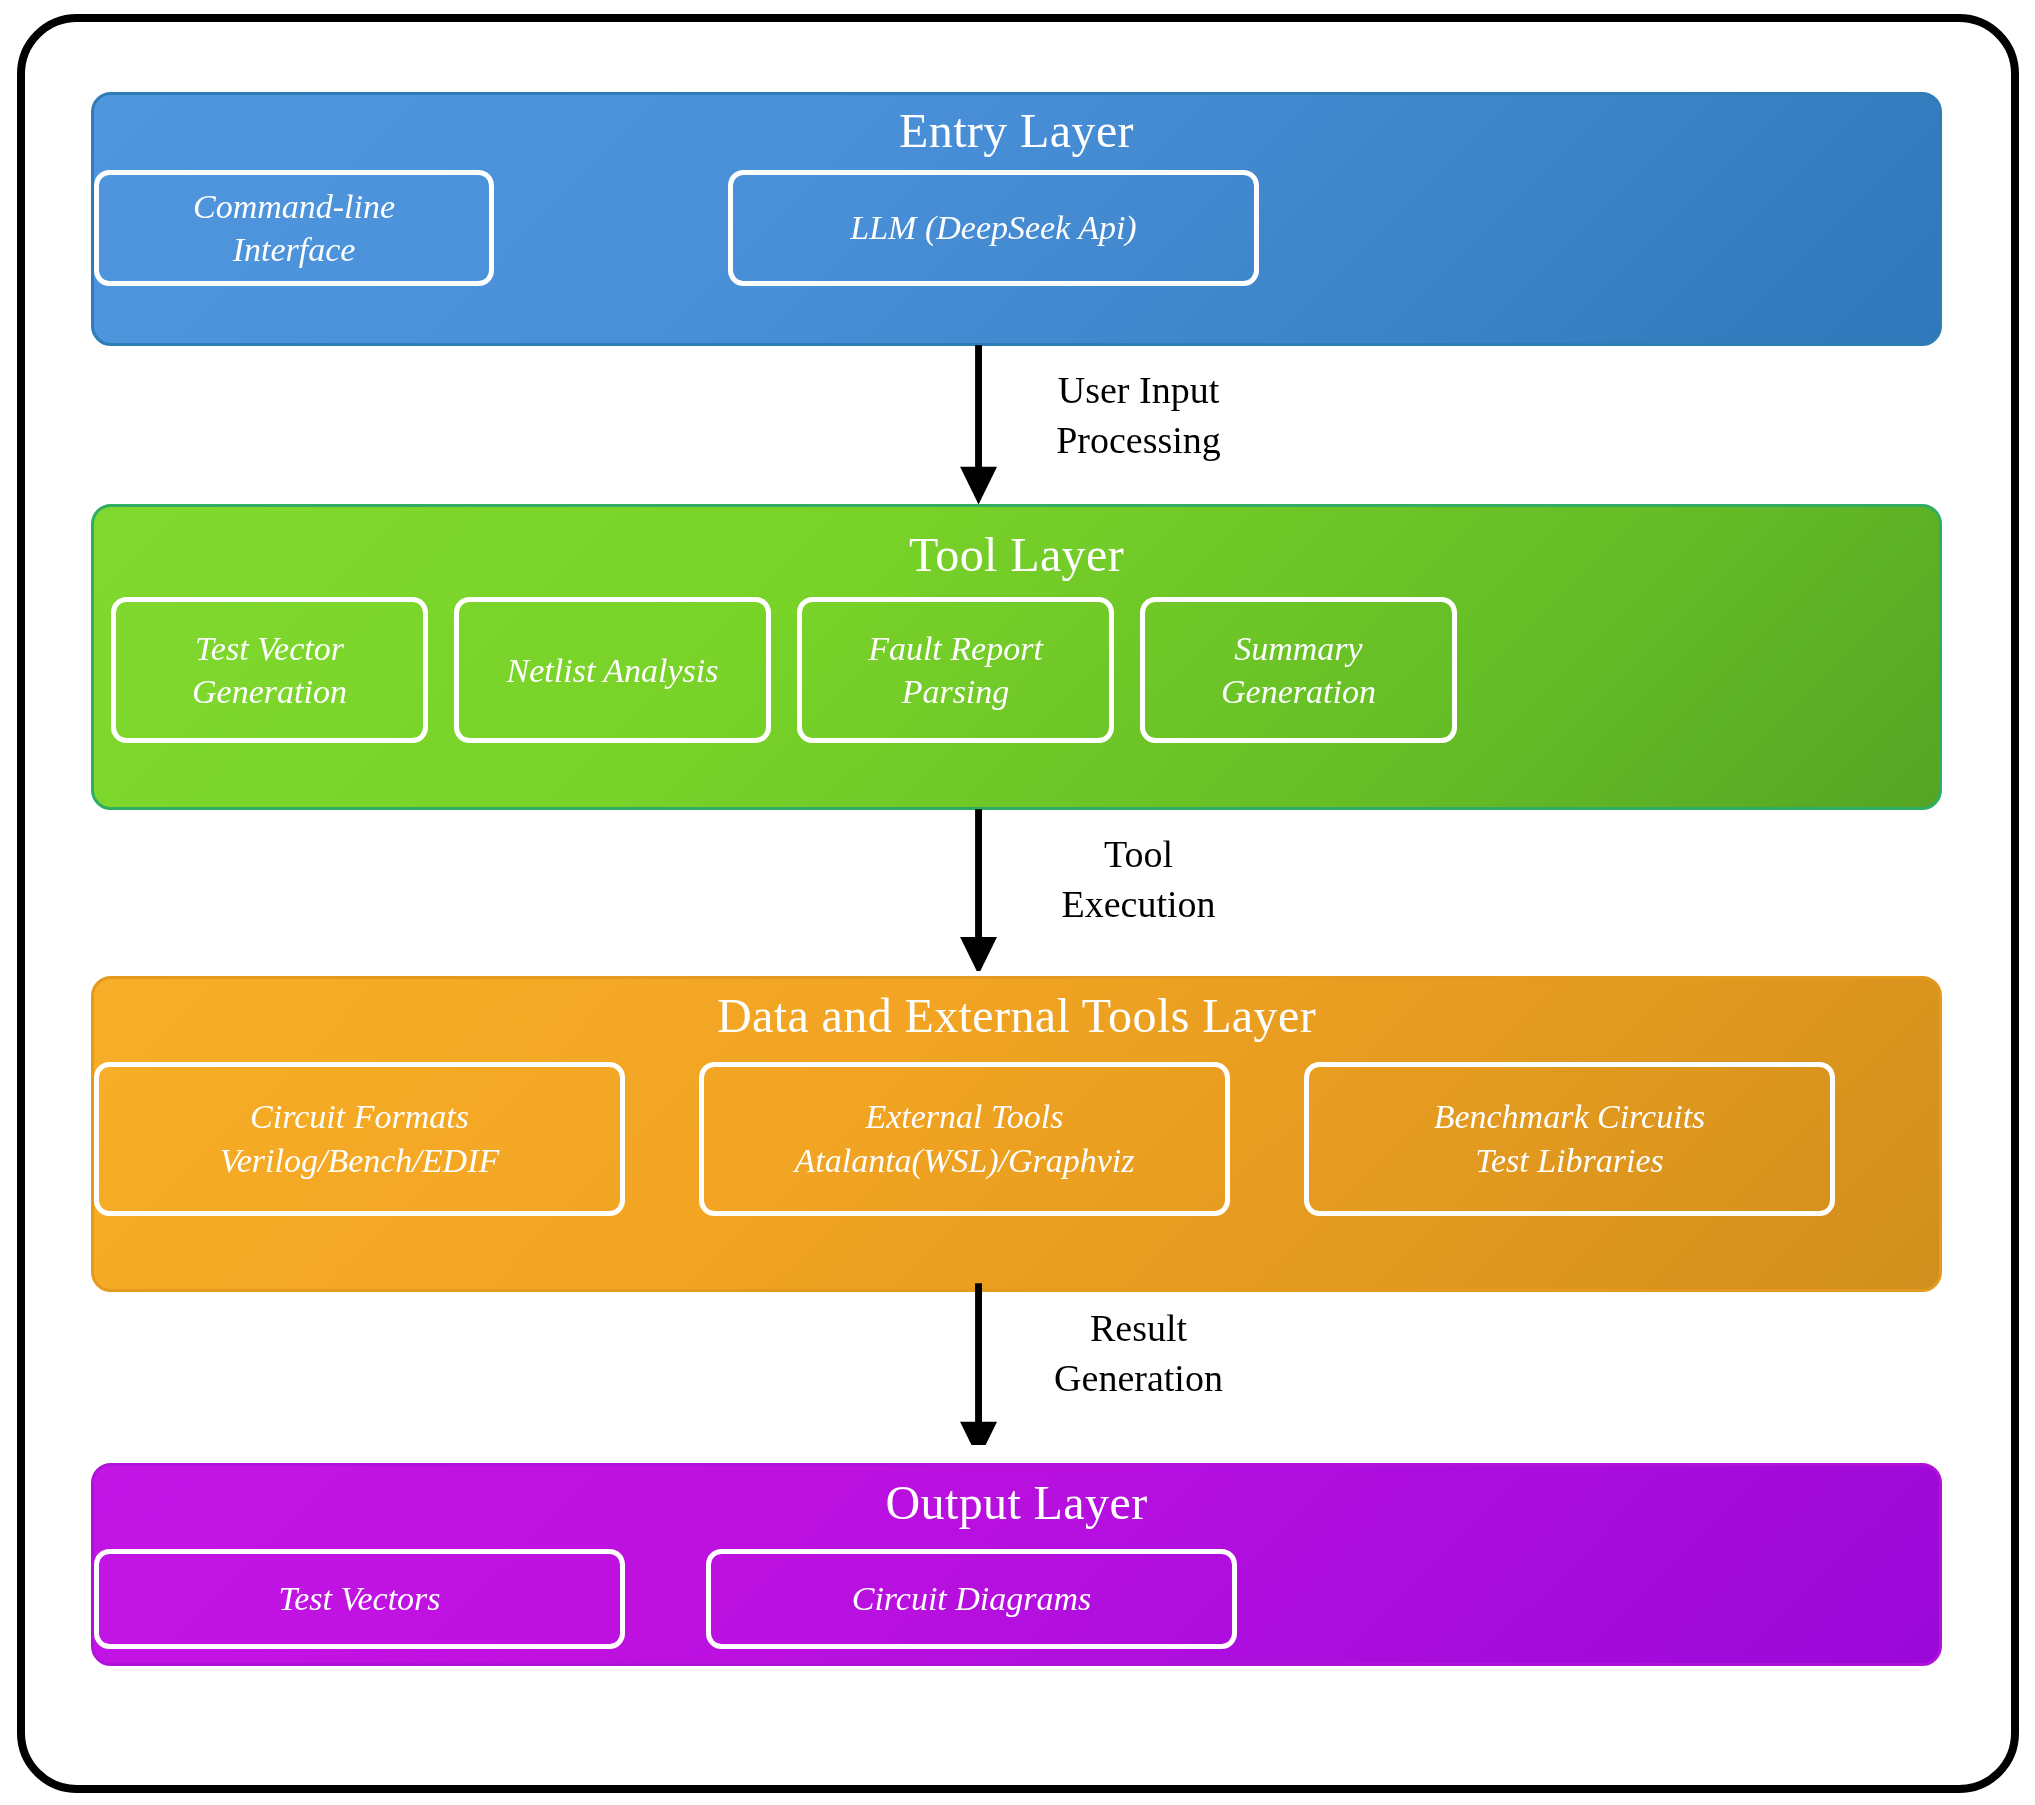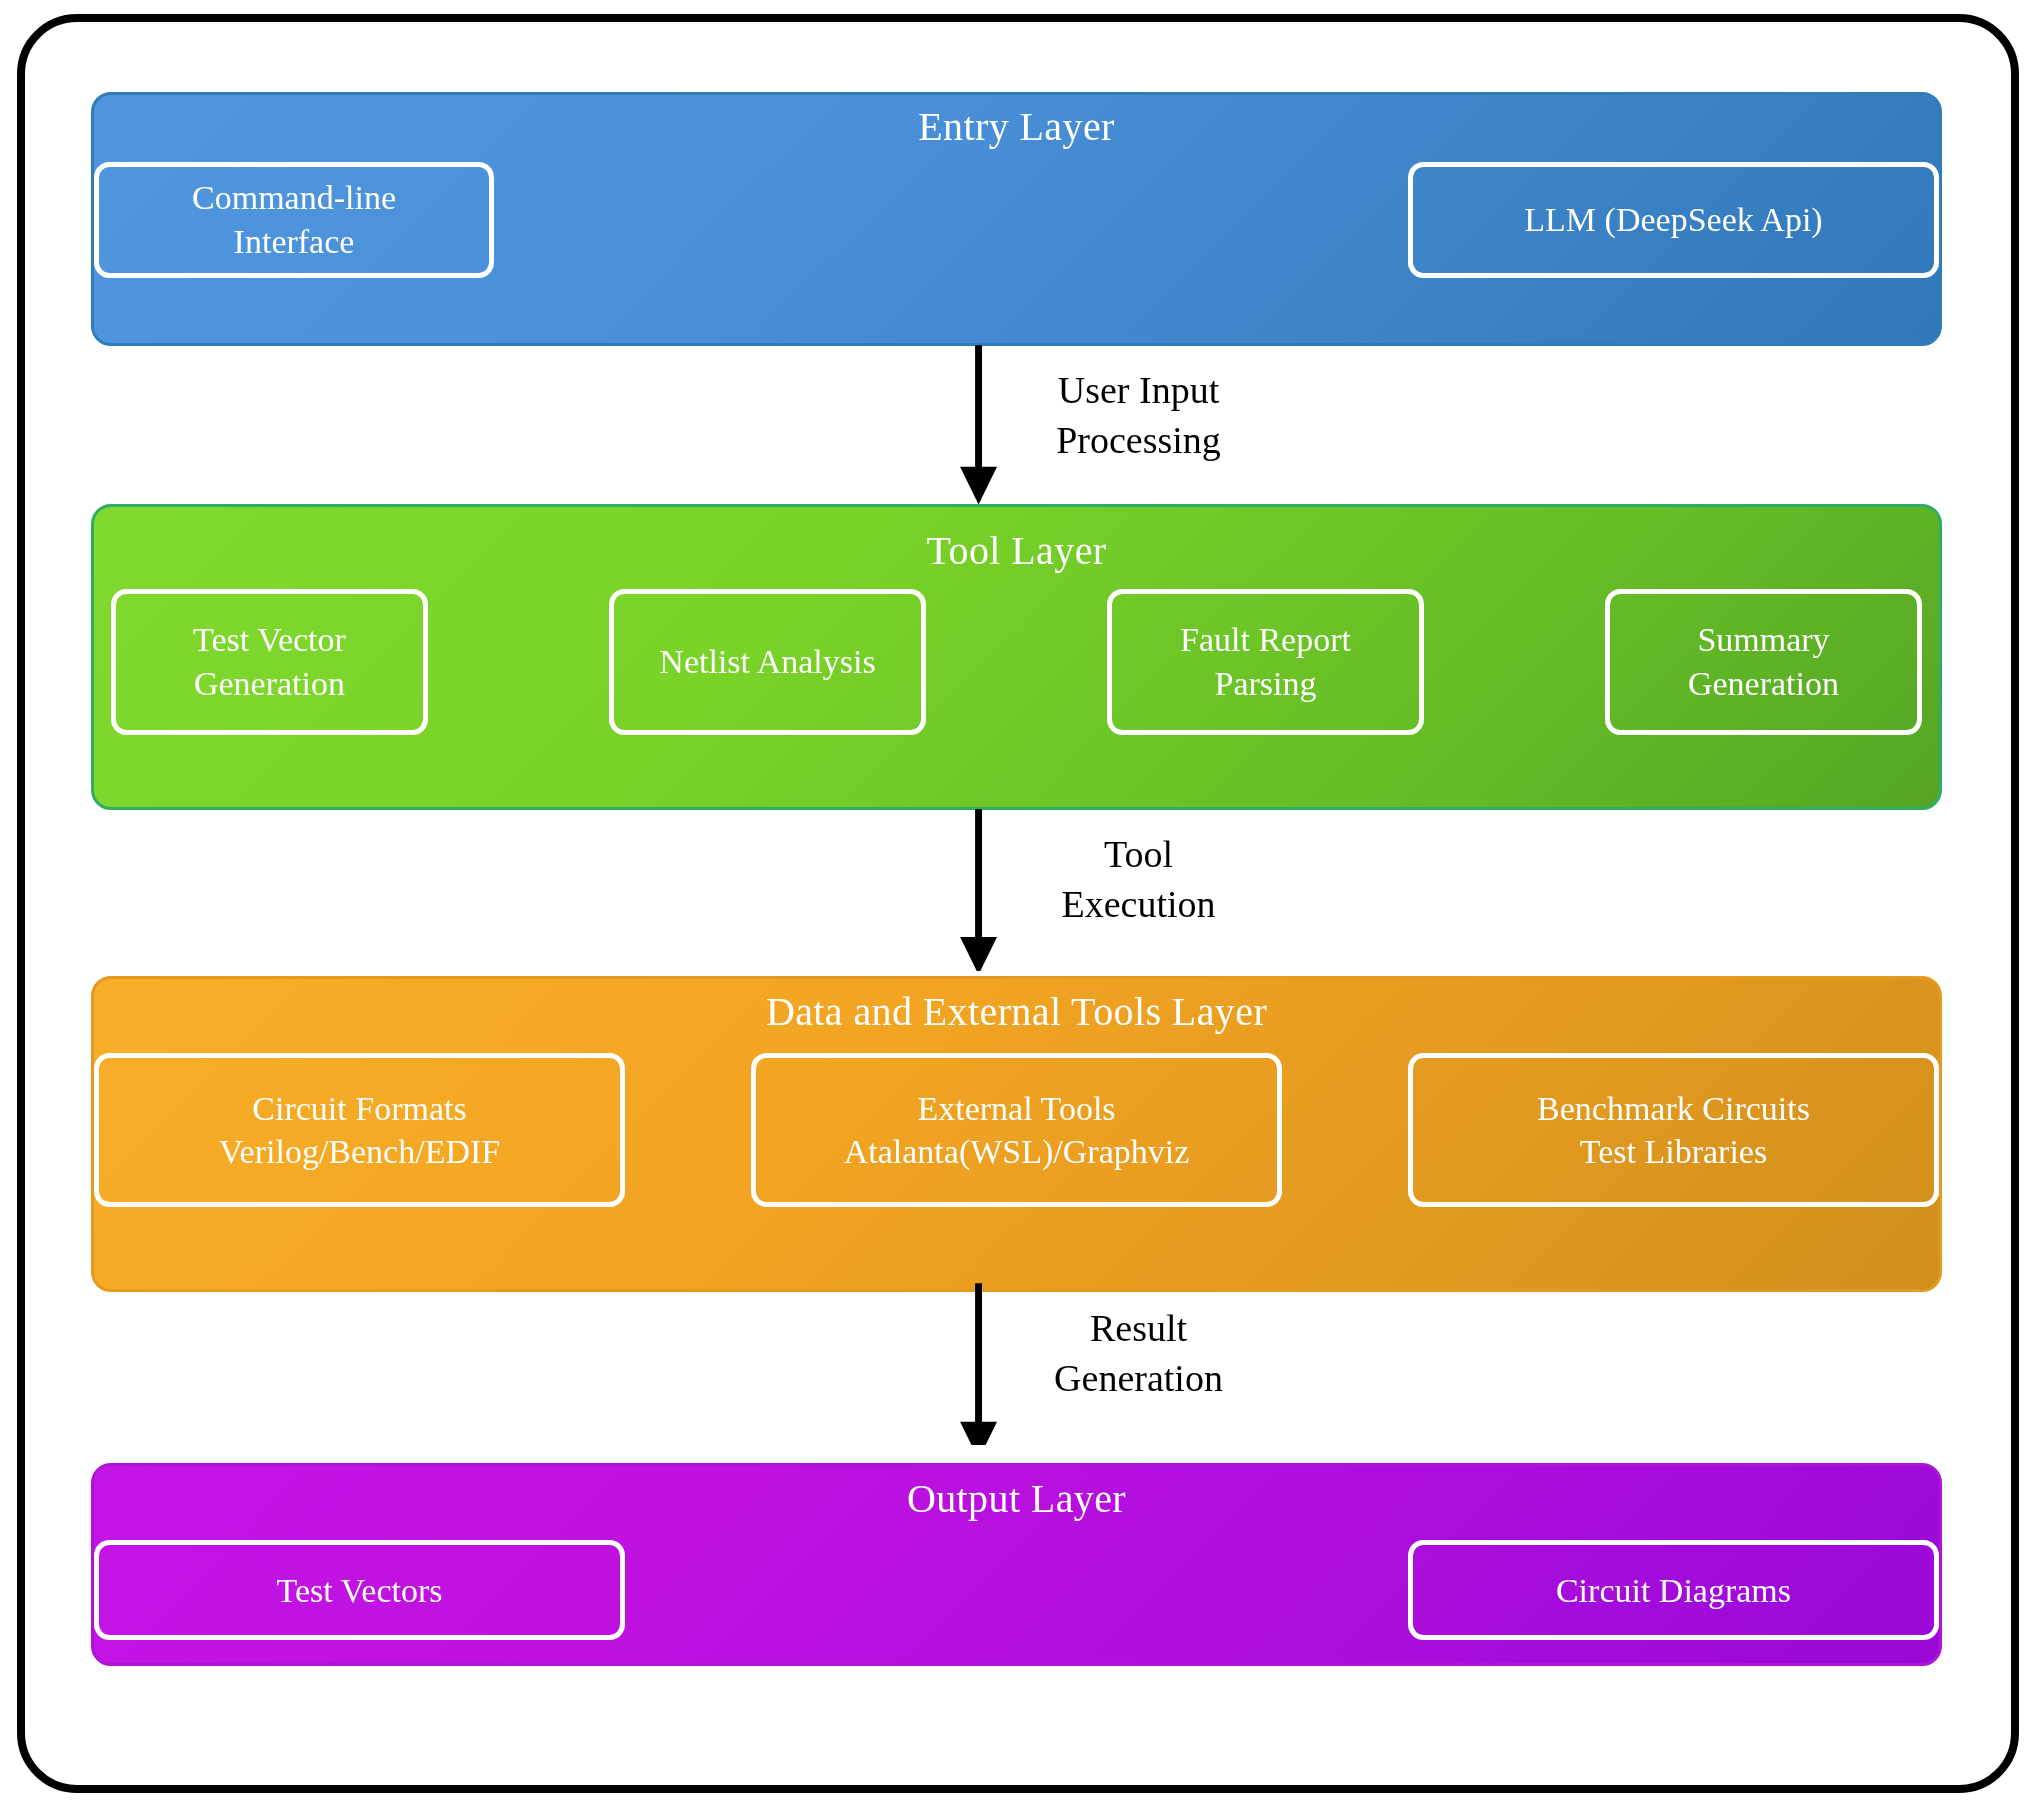--- a/index.html
+++ b/index.html
@@ -35,31 +35,32 @@
   .layer {
     position: absolute;
     border-radius: 20px;
     overflow: hidden;
   }
 
   .layer-title {
     width: 100%;
     text-align: center;
     color: #ffffff;
-    font-size: 40px;
+    font-size: 48px;
     line-height: 1.05;
     letter-spacing: 0.4px;
     white-space: nowrap;
   }
 
   .sub-row {
     display: flex;
     width: 100%;
-    justify-content: space-between;
+    justify-content: flex-start;
     align-items: stretch;
+    font-style: italic;
   }
 
   .sub-box {
     border: 5.4px solid #ffffff;
     border-radius: 15.4px;
     color: #ffffff;
     display: flex;
     align-items: center;
     justify-content: center;
     text-align: center;

